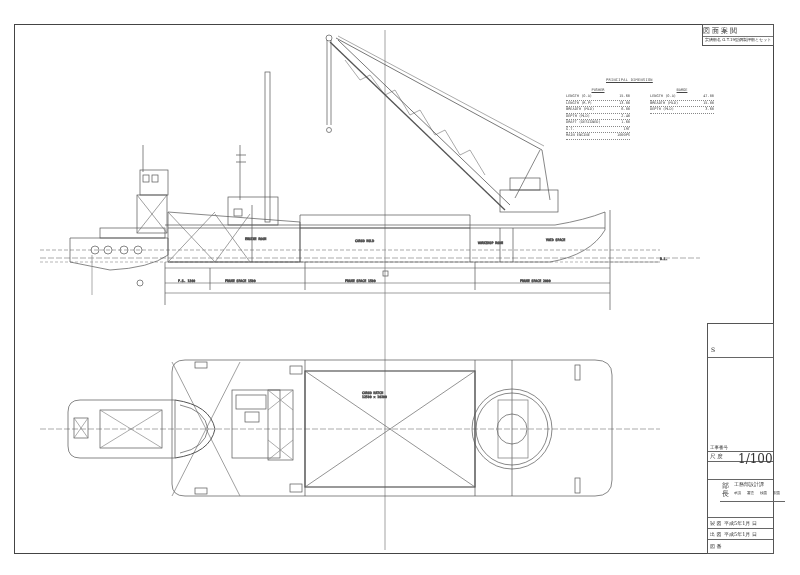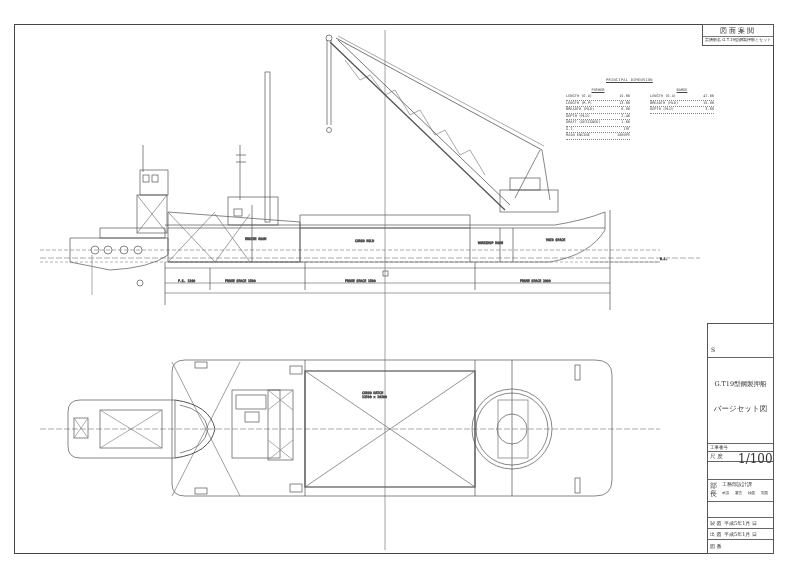--- a/index.html
+++ b/index.html
@@ -2,21 +2,21 @@
 <html><head>
 <meta charset="utf-8">
 <style>
   html,body{margin:0;padding:0;background:#fff;}
   body{width:800px;height:575px;position:relative;overflow:hidden;font-family:"DejaVu Sans",sans-serif;color:#333;}
   .sheet{position:absolute;left:14px;top:24px;width:760px;height:530px;border:1px solid #444;box-sizing:border-box;}
   svg{position:absolute;left:0;top:0;}
   .tiny{font-family:"DejaVu Sans Mono",monospace;font-size:3.2px;fill:#444;}
   .tb{position:absolute;font-family:"DejaVu Serif",serif;color:#333;}
   .stamp{position:absolute;left:702px;top:24px;width:72px;height:22px;border:1px solid #555;box-sizing:border-box;}
-  .stamp .t{position:absolute;left:0;top:1px;width:100%;text-align:center;font-size:7px;letter-spacing:2px;border-bottom:1px solid #777;height:10px;line-height:10px;font-family:"DejaVu Serif",serif;}
+  .stamp .t{position:absolute;left:0;top:1px;width:100%;font-size:7px;letter-spacing:2px;border-bottom:1px solid #777;height:10px;line-height:10px;font-family:"DejaVu Serif",serif;}
   .stamp .s{position:absolute;left:2px;top:12px;font-size:4px;white-space:nowrap;font-family:"DejaVu Sans",sans-serif;}
   .title-block{position:absolute;left:707px;top:323px;width:67px;height:231px;border:1px solid #555;box-sizing:border-box;font-family:"DejaVu Serif",serif;}
   .tb-row{position:absolute;left:0;width:100%;border-bottom:1px solid #666;box-sizing:border-box;}
   .spec{position:absolute;left:566px;top:78px;width:150px;height:70px;font-family:"DejaVu Sans Mono",monospace;font-size:3.6px;color:#444;}
   .spec .hdr{position:absolute;left:40px;top:0;text-decoration:underline;letter-spacing:.3px;}
   .spec .col{position:absolute;top:10px;}
   .spec .col .ch{text-align:center;text-decoration:underline;margin-bottom:2px;}
   .spec .row{display:flex;justify-content:space-between;width:64px;border-bottom:1px dotted #888;height:5.5px;line-height:5.5px;}
 </style>
 </head>
@@ -204,33 +204,29 @@
     <rect x="290" y="484" width="12" height="8"></rect>
   </g>
   <text class="tiny" x="362" y="394">CARGO HATCH</text>
   <text class="tiny" x="362" y="398">12500 x 10200</text>
 </svg>
 
 <div class="title-block">
   <div class="tb-row" style="top:0;height:34px;">
     <span class="tb" style="left:3px;top:22px;font-size:6px;">S</span>
   </div>
-  <div class="tb-row" style="top:34px;height:86px;">
-    <div class="tb" style="left:0;width:100%;top:22px;text-align:center;font-size:6.5px;">G.T19型鋼製押船</div>
-    <div class="tb" style="left:0;width:100%;top:46px;text-align:center;font-size:7.5px;">バージセット図</div>
-  </div>
   <div class="tb-row" style="top:120px;height:8px;">
     <span class="tb" style="left:2px;top:1px;font-size:4.5px;">工事番号</span>
   </div>
   <div class="tb-row" style="top:128px;height:10px;">
     <span class="tb" style="left:2px;top:1px;font-size:5.5px;">尺 度</span>
     <span class="tb" style="left:30px;top:0px;font-size:12px;">1/100</span>
   </div>
   <div class="tb-row" style="top:138px;height:18px;"></div>
-  <div class="tb-row" style="top:156px;height:22px;">
+  <div class="tb-row" style="top:156px;height:22px;margin-left:12px;">
     <span class="tb" style="left:2px;top:2px;font-size:7px;width:8px;line-height:8px;">部長</span>
     <span class="tb" style="left:14px;top:1px;font-size:5px;">工務部設計課</span>
     <span class="tb" style="left:14px;top:11px;font-size:3.6px;">承認</span>
     <span class="tb" style="left:27px;top:11px;font-size:3.6px;">審査</span>
     <span class="tb" style="left:40px;top:11px;font-size:3.6px;">検図</span>
     <span class="tb" style="left:53px;top:11px;font-size:3.6px;">製図</span>
   </div>
   <div class="tb-row" style="top:178px;height:16px;"></div>
   <div class="tb-row" style="top:194px;height:11px;">
     <span class="tb" style="left:2px;top:2px;font-size:5px;">製 図</span>

